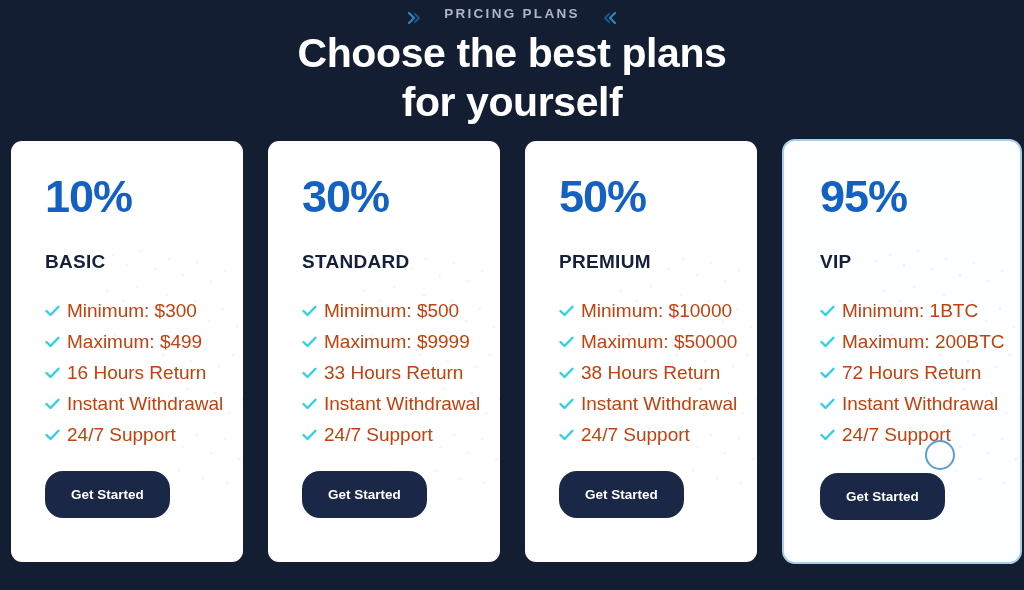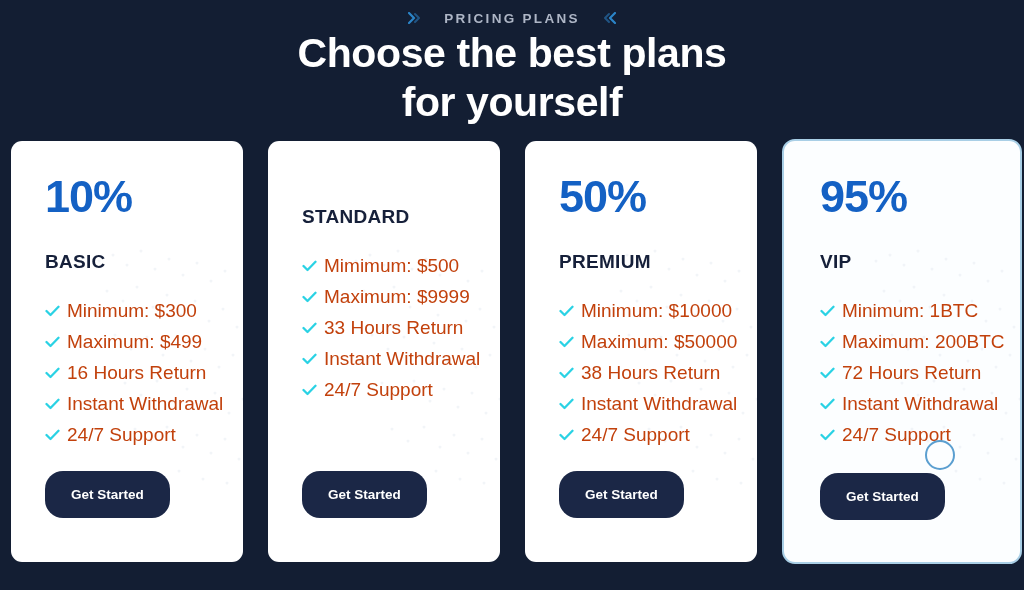--- a/index.html
+++ b/index.html
@@ -22,21 +22,20 @@
   }
 
   
   .eyebrow {
     position: absolute;
     top: 6px;
     left: 0;
     width: 1024px;
     height: 24px;
     display: flex;
-    align-items: center;
     justify-content: center;
     gap: 22px;
   }
   .eyebrow-label {
     font-size: 13.5px;
     letter-spacing: 2.3px;
     font-weight: bold;
     color: #aeb6c6;
     white-space: nowrap;
   }
@@ -356,20 +355,21 @@
             <circle cx="118" cy="204" r="1.5"></circle>
             <circle cx="132" cy="222" r="1.5"></circle>
           <circle cx="146" cy="208" r="1.5"></circle>
             <circle cx="160" cy="228" r="1.5"></circle>
             <circle cx="100" cy="240" r="1.5"></circle>
           <circle cx="124" cy="248" r="1.5"></circle>
             <circle cx="148" cy="252" r="1.5"></circle>
         </g>
       </svg>
       <div class="card-inner">
+        <div class="percent">30%</div>
         <div class="plan-name">STANDARD</div>
         <ul class="features">
           <li>
             <span class="tick">
                 <svg width="15" height="12" viewBox="0 0 15 12">
                   <path d="M1.5 6 L5.5 10 L13.5 1.8" fill="none" stroke="#2ad2e4" stroke-width="2.3" stroke-linecap="round" stroke-linejoin="round"></path>
                 </svg>
               </span>
             <span class="feat-text">Mimimum: $500</span>
           </li>

